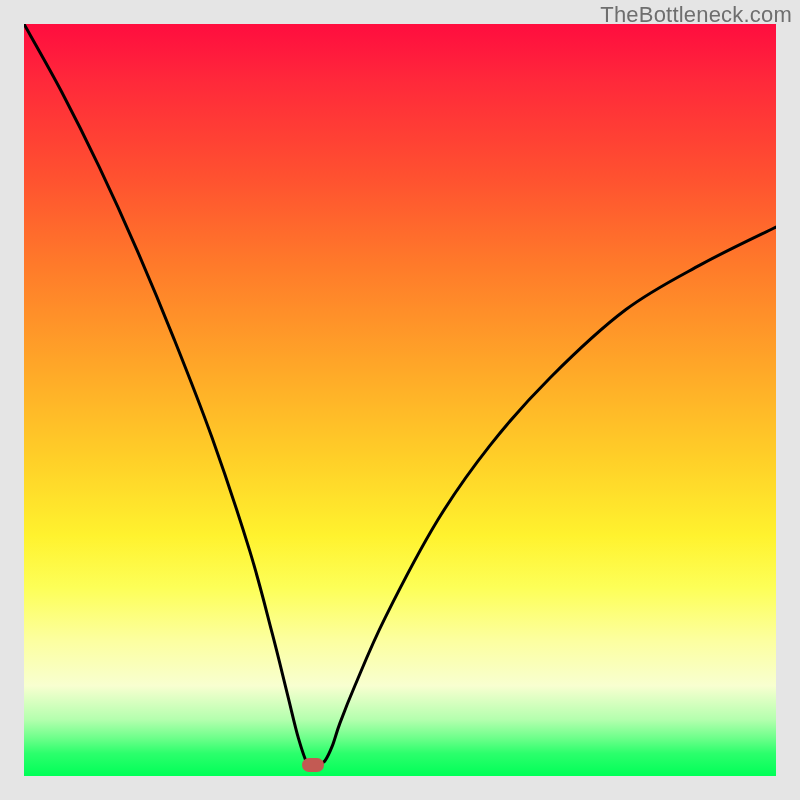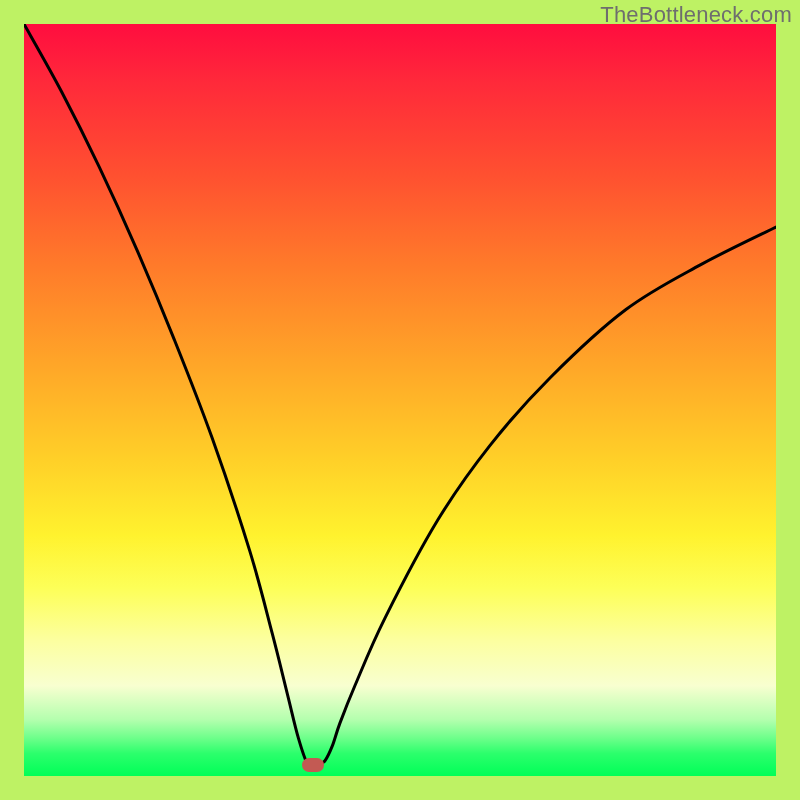--- a/index.html
+++ b/index.html
@@ -10,21 +10,21 @@
     background: #000;
     overflow: hidden;
     font-family: Arial, Helvetica, sans-serif;
   }
   .frame {
     position: absolute;
     left: 0;
     top: 0;
     width: 800px;
     height: 800px;
-    background: #bef264;
+    background: #e5e5e5;
   }
   .plot-area {
     position: absolute;
     left: 24px;
     top: 24px;
     width: 752px;
     height: 752px;
     
     background: linear-gradient(
       to bottom,

